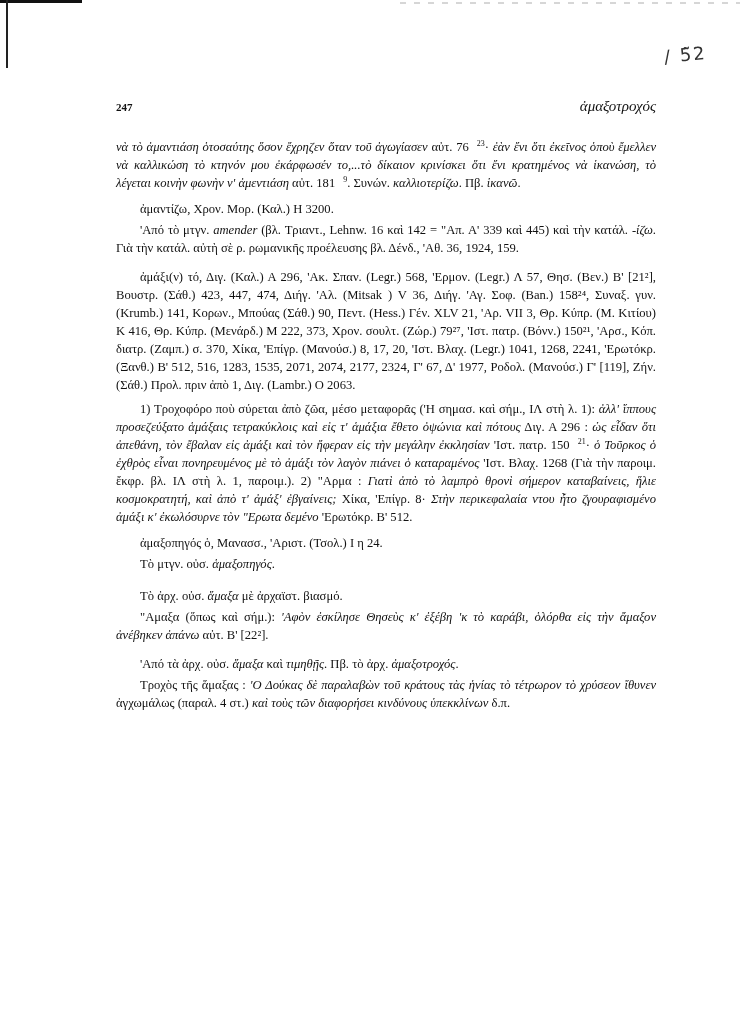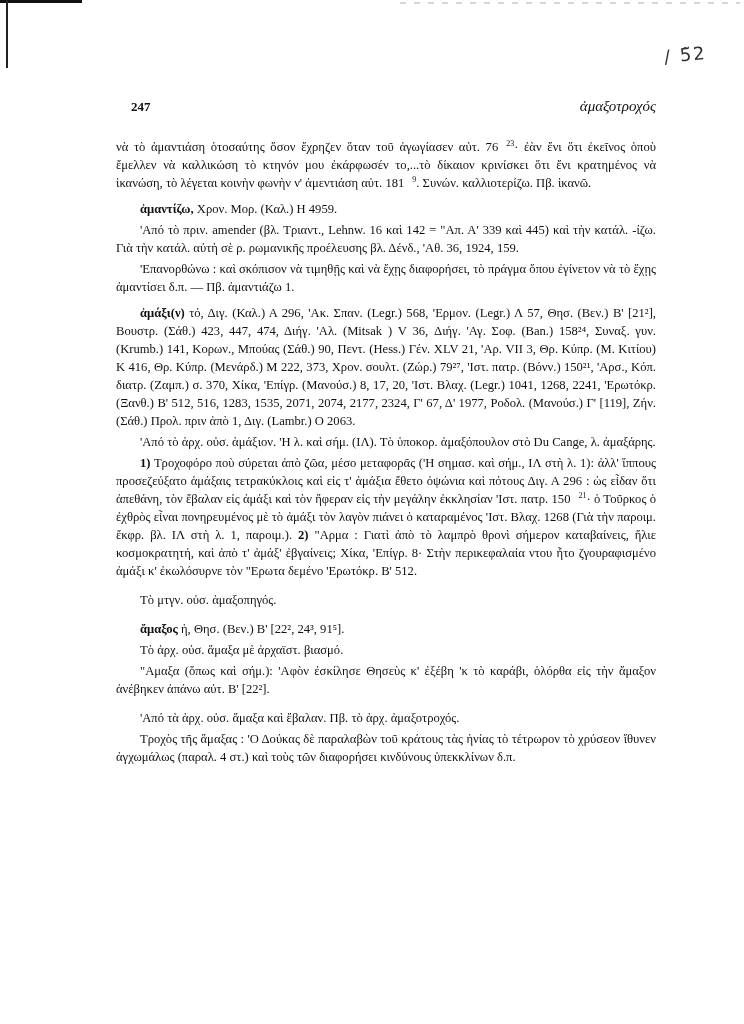--- a/index.html
+++ b/index.html
@@ -6,27 +6,27 @@
   body { width:744px; height:1024px; position:relative; overflow:hidden;
          font-family:"DejaVu Serif","Liberation Serif",serif; color:#111; }
   .scan-mark-top { position:absolute; left:0; top:0; width:82px; height:3px; background:#111; }
   .scan-mark-left { position:absolute; left:6px; top:0; width:2px; height:68px; background:#222; }
   .scan-noise { position:absolute; top:2px; left:400px; width:340px; height:2px;
                 background:repeating-linear-gradient(90deg,#bbb 0 6px,transparent 6px 14px); opacity:.6; }
   .handwritten { position:absolute; left:664px; top:44px; font-family:"DejaVu Sans",sans-serif;
                  font-size:18px; color:#333; transform:rotate(-6deg); letter-spacing:2px; }
   .page { position:absolute; left:116px; top:98px; width:540px; }
   .header { display:flex; justify-content:space-between; align-items:baseline; height:22px; }
-  .page-num { font-weight:bold; font-size:13px; font-family:"Liberation Serif",serif;margin-left:15px; }
+  .page-num { font-weight:bold; font-size:11px; font-family:"Liberation Serif",serif; }
   .running-head { font-style:italic; font-size:15px; font-family:"Liberation Serif",serif; }
   .text { font-family:"Liberation Serif",serif; font-size:12.6px; line-height:18px; text-align:justify; }
   p { margin:0; }
   .indent { text-indent:24px; }
-  .i { }
-  .b { font-weight:bold; }
+  .i { font-style:italic; }
+  .b { font-weight:normal; }
   .gap { height:8px; }
   .gap-s { height:3px; }
   sup { font-size:8px; line-height:0;padding-left:8px; }
   .first { margin-top:18px; }
 </style>
 </head>
 <body>
 
 <div class="scan-mark-top"></div>
 <div class="scan-mark-left"></div>
@@ -39,49 +39,47 @@
     <span class="running-head">ἀμαξοτροχός</span>
   </div>
 
   <div class="text first">
     <p id="cont"><span class="i">νὰ τὸ ἀμαντιάση ὁτοσαύτης ὅσον ἔχρηζεν ὅταν τοῦ ἀγωγίασεν</span><span> αὐτ. 76</span><sup>23</sup><span>· </span><span class="i">ἐὰν ἔνι ὅτι ἐκεῖνος ὁποὺ ἔμελλεν νὰ καλλικώση τὸ κτηνόν μου ἐκάρφωσέν το,...τὸ δίκαιον κρινίσκει ὅτι ἔνι κρατημένος νὰ ἱκανώση, τὸ λέγεται κοινὴν φωνὴν ν' ἀμεντιάση</span><span> αὐτ. 181</span><sup>9</sup><span>. Συνών. </span><span class="i">καλλιοτερίζω</span><span>. Πβ. </span><span class="i">ἱκανῶ</span><span>.</span></p>
   </div>
 
   <div id="entries" class="text">
       <div class="gap"></div>
       <div>
-        <p class="indent"><span class="b">ἀμαντίζω,</span><span> Χρον. Μορ. (Καλ.) Η 4959.</span></p>
+        <p class="indent"><span class="b">ἀμαντίζω,</span><span> Χρον. Μορ. (Καλ.) Η 3200.</span></p>
         <div class="gap-s"></div>
-        <p class="indent"><span>'Από τὸ πριν. </span><span class="i">amender</span><span> (βλ. Τριαντ., Lehnw. 16 καὶ 142 = "Απ. Α' 339 καὶ 445) καὶ τὴν κατάλ. </span><span class="i">-ίζω</span><span>. Γιὰ τὴν κατάλ. αὐτὴ σὲ ρ. ρωμανικῆς προέλευσης βλ. Δένδ., 'Αθ. 36, 1924, 159.</span></p>
+        <p class="indent"><span>'Από τὸ μτγν. </span><span class="i">amender</span><span> (βλ. Τριαντ., Lehnw. 16 καὶ 142 = "Απ. Α' 339 καὶ 445) καὶ τὴν κατάλ. </span><span class="i">-ίζω</span><span>. Γιὰ τὴν κατάλ. αὐτὴ σὲ ρ. ρωμανικῆς προέλευσης βλ. Δένδ., 'Αθ. 36, 1924, 159.</span></p>
         <div class="gap-s"></div>
-        <p class="indent"><span>'Επανορθώνω : </span><span class="i">καὶ σκόπισον νὰ τιμηθῇς καὶ νὰ ἔχῃς διαφορήσει,    τὸ πράγμα ὅπου ἐγίνετον νὰ τὸ ἔχῃς ἀμαντίσει</span><span> δ.π. — Πβ. </span><span class="i">ἀμαντιάζω</span><span> 1.</span></p>
       </div>
       <div class="gap"></div>
       <div>
         <p class="indent"><span class="b">ἀμάξι(ν)</span><span> τό, Διγ. (Καλ.) Α 296, 'Ακ. Σπαν. (Legr.) 568, 'Ερμον. (Legr.) Λ 57, Θησ. (Βεν.) Β' [21²], Βουστρ. (Σάθ.) 423, 447, 474, Διήγ. 'Αλ. (Mitsak ) V 36, Διήγ. 'Αγ. Σοφ. (Ban.) 158²⁴, Συναξ. γυν. (Krumb.) 141, Κορων., Μπούας (Σάθ.) 90, Πεντ. (Hess.) Γέν. XLV 21, 'Αρ. VII 3, Θρ. Κύπρ. (Μ. Κιτίου) Κ 416, Θρ. Κύπρ. (Μενάρδ.) Μ 222, 373, Χρον. σουλτ. (Ζώρ.) 79²⁷, 'Ιστ. πατρ. (Βόνν.) 150²¹, 'Αρσ., Κόπ. διατρ. (Ζαμπ.) σ. 370, Χίκα, 'Επίγρ. (Μανούσ.) 8, 17, 20, 'Ιστ. Βλαχ. (Legr.) 1041, 1268, 2241, 'Ερωτόκρ. (Ξανθ.) Β' 512, 516, 1283, 1535, 2071, 2074, 2177, 2324, Γ' 67, Δ' 1977, Ροδολ. (Μανούσ.) Γ' [119], Ζήν. (Σάθ.) Προλ. πριν ἀπὸ 1, Διγ. (Lambr.) Ο 2063.</span></p>
         <div class="gap-s"></div>
-        <p class="indent"><span>'Από τὸ ἀρχ. οὐσ. </span><span class="i">ἁμάξιον</span><span>. 'Η λ. καὶ σήμ. (ΙΛ). Τὸ ὑποκορ. </span><span class="i">ἀμαξόπουλον</span><span> στὸ Du Cange, λ. </span><span class="i">ἀμαξάρης</span><span>.</span></p>
         <div class="gap-s"></div>
         <p class="indent"><span class="b">1)</span><span> Τροχοφόρο ποὺ σύρεται ἀπὸ ζῶα, μέσο μεταφορᾶς ('Η σημασ. καὶ σήμ., ΙΛ στὴ λ. 1): </span><span class="i">ἀλλ' ἵππους προσεζεύξατο ἁμάξαις τετρακύκλοις    καὶ εἰς τ' ἁμάξια ἔθετο ὀψώνια καὶ πότους</span><span> Διγ. Α 296 : </span><span class="i">ὡς εἶδαν ὅτι ἀπεθάνη, τὸν ἔβαλαν εἰς ἀμάξι καὶ τὸν ἤφεραν εἰς τὴν μεγάλην ἐκκλησίαν</span><span> 'Ιστ. πατρ. 150</span><sup>21</sup><span>· </span><span class="i">ὁ Τοῦρκος ὁ ἐχθρὸς εἶναι πονηρευμένος    μὲ τὸ ἀμάξι τὸν λαγὸν πιάνει ὁ καταραμένος</span><span> 'Ιστ. Βλαχ. 1268 (Γιὰ τὴν παροιμ. ἔκφρ. βλ. ΙΛ στὴ λ. 1, παροιμ.).    </span><span class="b">2)</span><span> "Αρμα : </span><span class="i">Γιατὶ ἀπὸ τὸ λαμπρὸ θρονὶ σήμερον καταβαίνεις,    ἥλιε κοσμοκρατητή, καὶ ἀπὸ τ' ἀμάξ' ἐβγαίνεις;</span><span> Χίκα, 'Επίγρ. 8· </span><span class="i">Στὴν περικεφαλαία ντου ἦτο ζγουραφισμένο    ἀμάξι κ' ἐκωλόσυρνε τὸν "Ερωτα δεμένο</span><span> 'Ερωτόκρ. Β' 512.</span></p>
       </div>
       <div class="gap"></div>
       <div>
+        <p class="indent"><span class="b">ἀμαξοπηγός</span><span> ὁ, Μανασσ., 'Αριστ. (Τσολ.) Ι η 24.</span></p>
         <div class="gap-s"></div>
         <p class="indent"><span>Τὸ μτγν. οὐσ. </span><span class="i">ἁμαξοπηγός</span><span>.</span></p>
         <div class="gap-s"></div>
       </div>
       <div class="gap"></div>
       <div>
-        <p class="indent"><span class="b">ἄμαξος</span><span> ἡ, Θησ. (Βεν.) Β' [22², 24³, 91⁵].</span></p>
         <div class="gap-s"></div>
         <p class="indent"><span>Τὸ ἀρχ. οὐσ. </span><span class="i">ἅμαξα</span><span> μὲ ἀρχαϊστ. βιασμό.</span></p>
         <div class="gap-s"></div>
         <p class="indent"><span>"Αμαξα (ὅπως καὶ σήμ.): </span><span class="i">'Αφὸν ἐσκίλησε Θησεὺς κ' ἐξέβη 'κ τὸ καράβι,    ὁλόρθα εἰς τὴν ἄμαξον ἀνέβηκεν ἀπάνω</span><span> αὐτ. Β' [22²].</span></p>
       </div>
       <div class="gap"></div>
       <div>
         <div class="gap-s"></div>
-        <p class="indent"><span>'Από τὰ ἀρχ. οὐσ. </span><span class="i">ἅμαξα</span><span> καὶ </span><span class="i">ἔβαλαν</span><span>. Πβ. τὸ ἀρχ. </span><span class="i">ἀμαξοτροχός</span><span>.</span></p>
+        <p class="indent"><span>'Από τὰ ἀρχ. οὐσ. </span><span class="i">ἅμαξα</span><span> καὶ </span><span class="i">τιμηθῇς</span><span>. Πβ. τὸ ἀρχ. </span><span class="i">ἀμαξοτροχός</span><span>.</span></p>
         <div class="gap-s"></div>
         <p class="indent"><span>Τροχὸς τῆς ἅμαξας : </span><span class="i">'Ο Δούκας δὲ παραλαβὼν τοῦ κράτους τὰς ἡνίας    τὸ τέτρωρον τὸ χρύσεον ἴθυνεν</span><span> ἀγχωμάλως (παραλ. 4 στ.) </span><span class="i">καὶ τοὺς τῶν διαφορήσει κινδύνους ὑπεκκλίνων</span><span> δ.π.</span></p>
       </div>
     </div>
 </div>
 
 </body></html>

